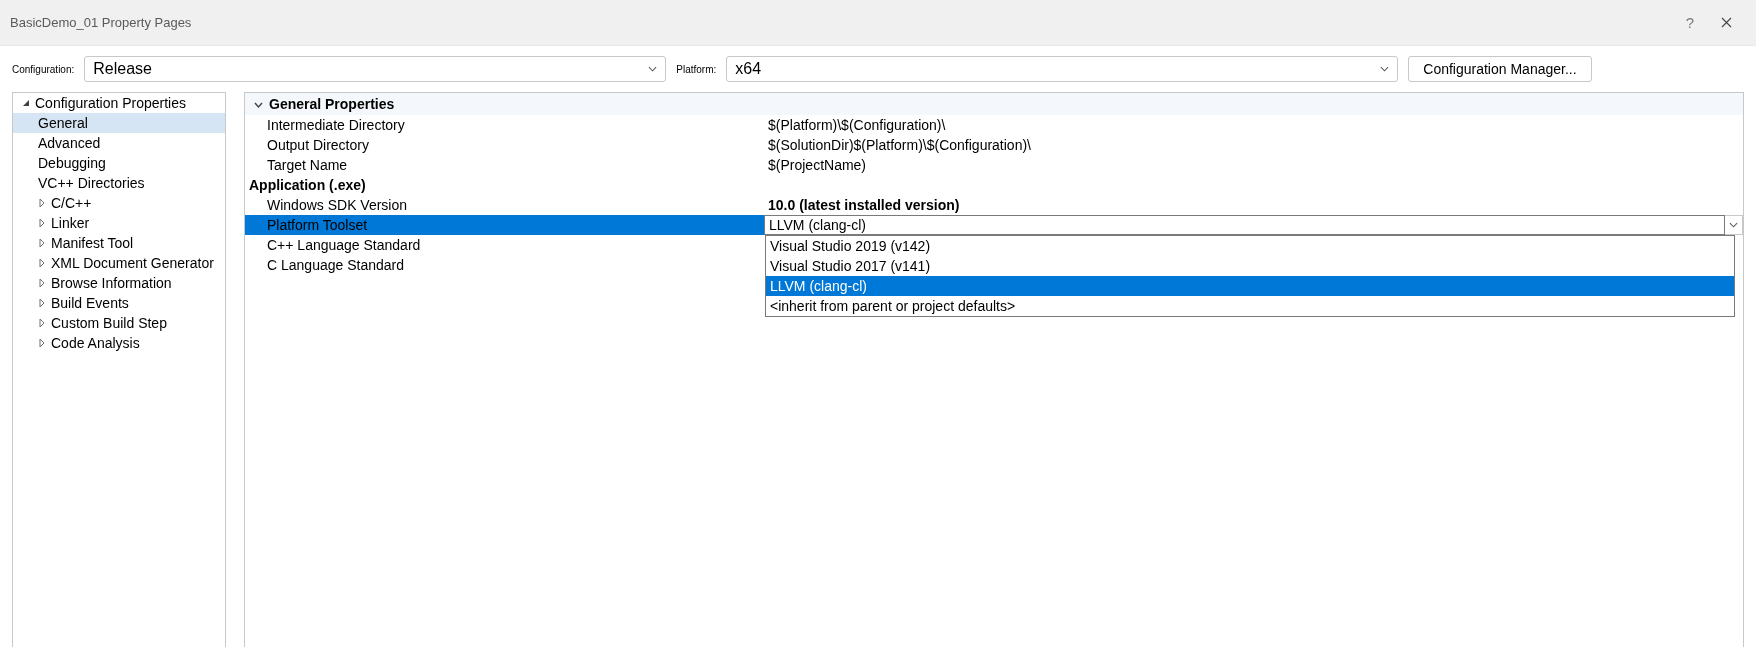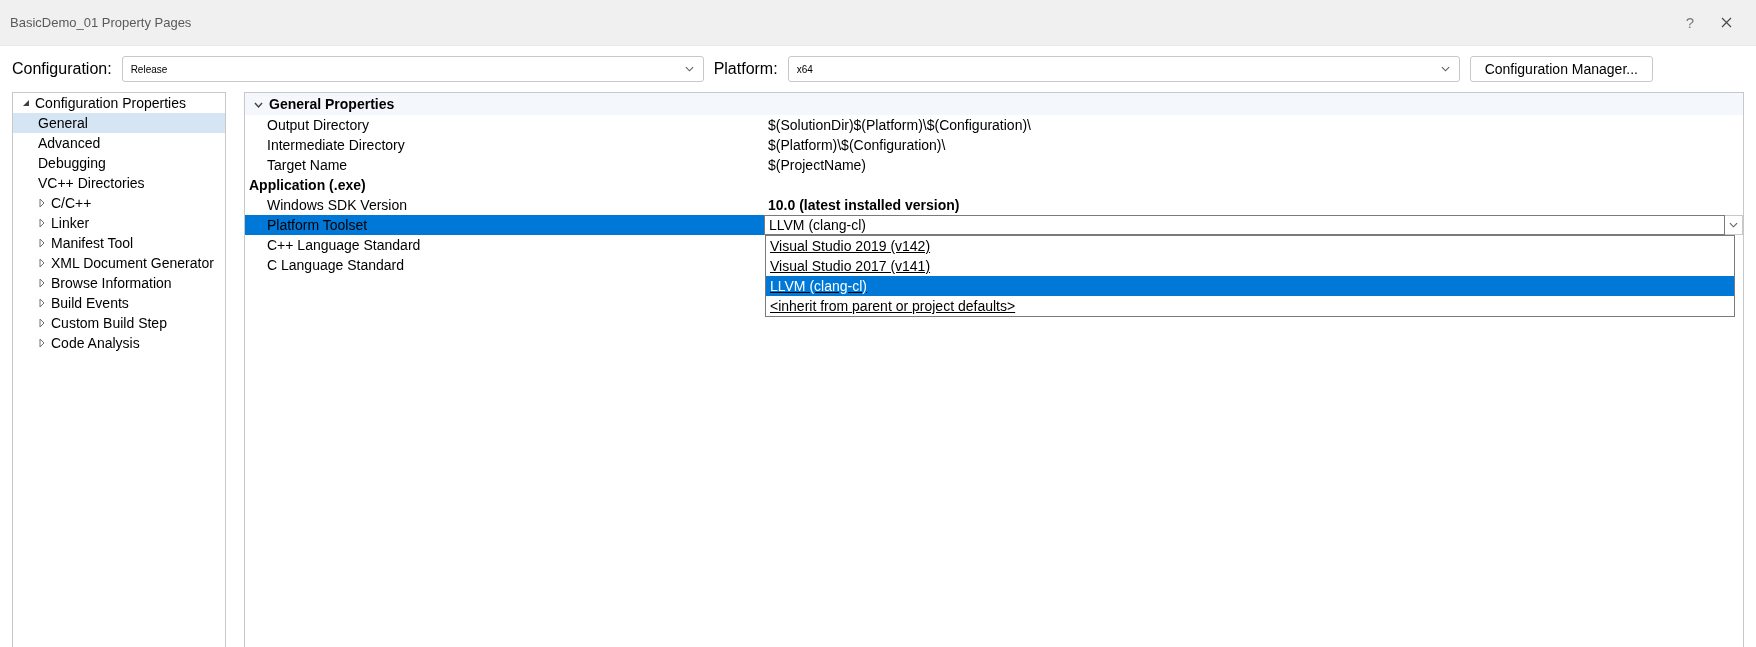--- a/index.html
+++ b/index.html
@@ -24,31 +24,31 @@
   .titlebar-btn svg { width: 11px; height: 11px; }
   .titlebar-help { font-size: 15px; color: #7a7a7a; padding: 0 10px; }
 
   
   .config-bar {
     display: flex;
     align-items: center;
     padding: 10px 12px 10px 12px;
     gap: 10px;
   }
-  .config-bar .lbl { font-size: 16px; white-space: nowrap; }
+  .config-bar .lbl { font-size: 10px; white-space: nowrap; }
   .combo {
     display: flex; align-items: center;
     border: 1px solid #c8c8c8;
     border-radius: 3px;
     height: 26px;
     padding: 0 8px;
     background: #fff;
     position: relative;
   }
-  .combo .value { flex: 1; font-size: 10px; }
+  .combo .value { flex: 1; font-size: 16px; }
   .combo .arrow {
     width: 10px; height: 10px; margin-left: 6px;
     display: flex; align-items: center; justify-content: center;
   }
   .combo .arrow svg { width: 9px; height: 6px; }
   .combo.config-combo { width: 582px; }
   .combo.platform-combo { width: 672px; }
   .btn-config-manager {
     border: 1px solid #c8c8c8;
     border-radius: 3px;
@@ -144,21 +144,20 @@
 
   
   .dropdown-list {
     position: absolute;
     left: 520px;
     right: 8px;
     top: 142px; 
     background: #fff;
     border: 1px solid #7a7a7a;
     z-index: 10;
-    text-decoration: underline;
   }
   .dropdown-list .opt {
     height: 20px;
     display: flex; align-items: center;
     padding-left: 4px;
     font-size: 14px;
   }
   .dropdown-list .opt.highlight { background: #0078d7; color: #fff; }
 
 </style>
@@ -294,26 +293,26 @@
     <div class="prop-header">
       <span class="exp">
         <svg viewBox="0 0 9 9">
             <path d="M1 3 L4.5 7 L8 3" stroke="#404040" stroke-width="1.4" fill="none"></path>
           </svg>
       </span>
       <span>General Properties</span>
     </div>
 
     <div class="prop-row">
+      <div class="name">Intermediate Directory</div>
+      <div class="value">$(Platform)\$(Configuration)\</div>
+    </div>
+    <div class="prop-row">
       <div class="name">Output Directory</div>
       <div class="value">$(SolutionDir)$(Platform)\$(Configuration)\</div>
-    </div>
-    <div class="prop-row">
-      <div class="name">Intermediate Directory</div>
-      <div class="value">$(Platform)\$(Configuration)\</div>
     </div>
     <div class="prop-row">
       <div class="name">Target Name</div>
       <div class="value">$(ProjectName)</div>
     </div>
     <div class="prop-row bold">
       <div class="value">Application (.exe)</div>
     </div>
     <div class="prop-row bold">
       <div class="name">Windows SDK Version</div>

